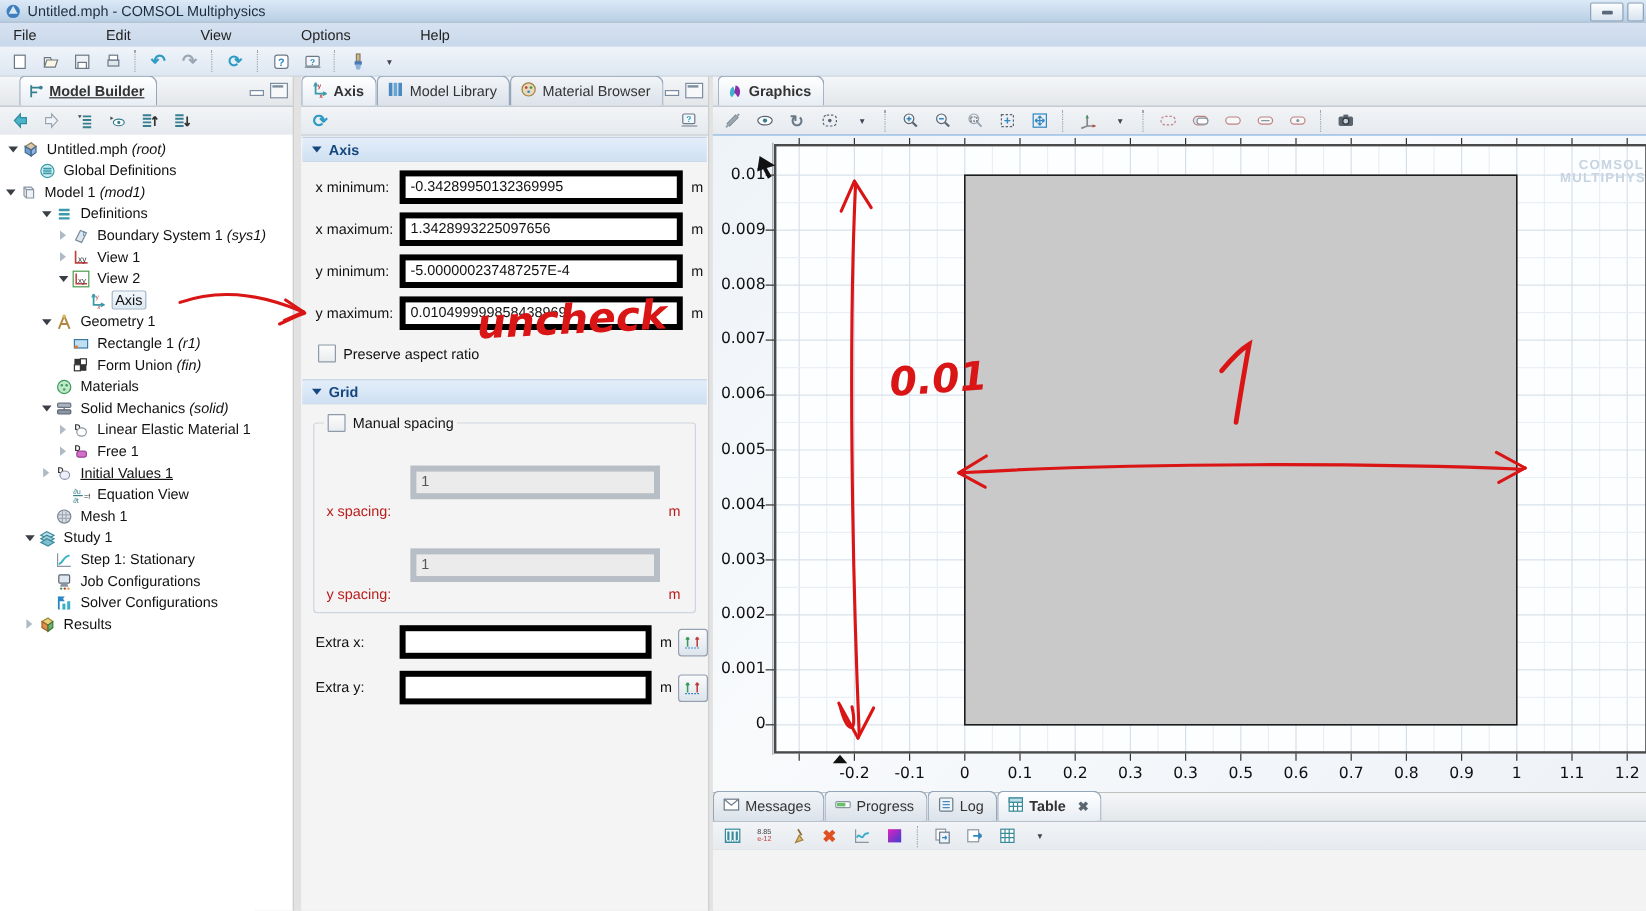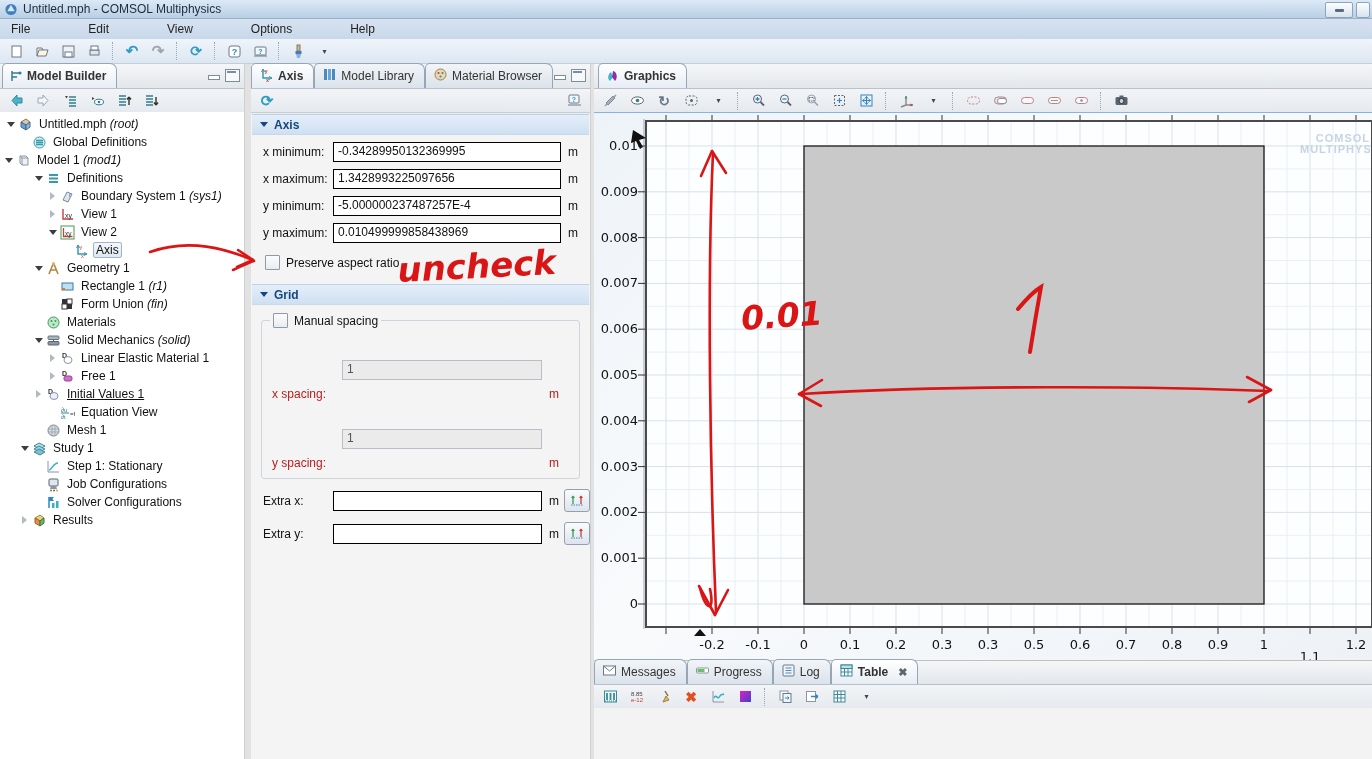--- a/index.html
+++ b/index.html
@@ -49,21 +49,21 @@
   .tlabel i{font-style:italic;}
   .tlabel.sel{border:1px solid #9fb4c8;background:linear-gradient(#f3f7fb,#dde8f2);border-radius:2px;}
   
   #settings-content{position:absolute;left:0;right:0;top:50px;bottom:0;background:#f4f4f4;overflow:hidden;}
   .sect-head{height:19px;display:flex;align-items:center;gap:6px;padding-left:8px;margin:0 1px;
     background:linear-gradient(#e4eefa,#cfe0f2);border-top:1px solid #bed1e6;border-bottom:1px solid #c9d9ea;
     color:#14477e;font-weight:bold;}
   .sect-head .tri{width:0;height:0;border-left:4px solid transparent;border-right:4px solid transparent;border-top:5px solid #14477e;}
   .frow{display:flex;align-items:center;margin:7px 0 0 12px;}
   .frow .flabel{width:70px;flex:none;}
-  .finput{width:218px;height:16px;border:1px solid #000000;background:#fff;padding:1px 4px;
+  .finput{width:218px;height:16px;border:5px solid #000000;background:#fff;padding:1px 4px;
      font-family:"Liberation Sans",sans-serif;font-size:12px;box-sizing:content-box;}
   .funit{margin-left:7px;}
   .cbox{width:13px;height:13px;border:1px solid #8e99a9;background:linear-gradient(#fcfcfc,#e9ecef);flex:none;border-radius:1px;}
   .chk-row{display:flex;align-items:center;gap:6px;margin:12px 0 0 14px;}
   fieldset.group{margin:8px 10px 0 10px;border:1px solid #cdd5de;border-radius:3px;padding:4px 8px 8px 8px;}
   fieldset.group legend{display:flex;align-items:center;gap:6px;padding:0 3px;}
   .frow.disabled .flabel,.frow.disabled .funit{color:#b91c1c;margin-top:48px;}
   .finput.disabled{background:#ebebeb;color:#555;border-color:#b8bec6;}
   .exbtn{width:24px;height:21px;margin-left:5px;border:1px solid #94a0b0;border-radius:3px;
      background:linear-gradient(#fafbfc,#dde4ec);display:flex;align-items:center;justify-content:center;}
@@ -165,21 +165,21 @@
         <path d="M5 10 h5 l-1 4 h-3 Z" fill="#8fb2d9"></path>
       </svg>
     </span>
     <span class="tbtn">
       <span class="caret">▾</span>
     </span>
   </div>
 
 <div class="panel" id="model-builder" style="left:0;top:64px;width:244px;bottom:0;border-right:1px solid #c8c8c8;">
   <div class="ptab-row">
-    <div class="ptab" style="margin-left:2px;">
+    <div class="ptab" style="margin-left:16px;text-decoration:underline;">
       <svg width="13" height="13" viewBox="0 0 13 13">
           <path d="M2 1 v10 M2 3 h7 M2 7 h5" stroke="#357f8f" stroke-width="1.5" fill="none"></path>
           <circle cx="10" cy="3" r="1.6" fill="#357f8f"></circle>
         </svg>
       <span>Model Builder</span>
     </div>
     <div class="pminmax">
       <div class="mm min"></div>
       <div class="mm max"></div>
     </div>
@@ -866,21 +866,21 @@
         <div class="xlab" style="left: 256px; top: 524px;">0.1</div>
         <div class="xlab" style="left: 302px; top: 524px;">0.2</div>
         <div class="xlab" style="left: 348px; top: 524px;">0.3</div>
         <div class="xlab" style="left: 394px; top: 524px;">0.3</div>
         <div class="xlab" style="left: 440px; top: 524px;">0.5</div>
         <div class="xlab" style="left: 486px; top: 524px;">0.6</div>
         <div class="xlab" style="left: 532px; top: 524px;">0.7</div>
         <div class="xlab" style="left: 578px; top: 524px;">0.8</div>
         <div class="xlab" style="left: 624px; top: 524px;">0.9</div>
         <div class="xlab" style="left: 670px; top: 524px;">1</div>
-        <div class="xlab" style="left: 716px; top: 536px;">1.1</div>
+        <div class="xlab" style="left: 716px; top: 524px;">1.1</div>
         <div class="xlab" style="left: 762px; top: 524px;">1.2</div>
       </div>
     <div id="watermark">
       <div>COMSOL</div>
       <div>MULTIPHYSICS</div>
     </div>
   </div>
 </div>
 
 <div class="panel" id="bottom-panel" style="left:594px;top:660px;width:778px;bottom:0;border-top:1px solid #c0c0c0;">

